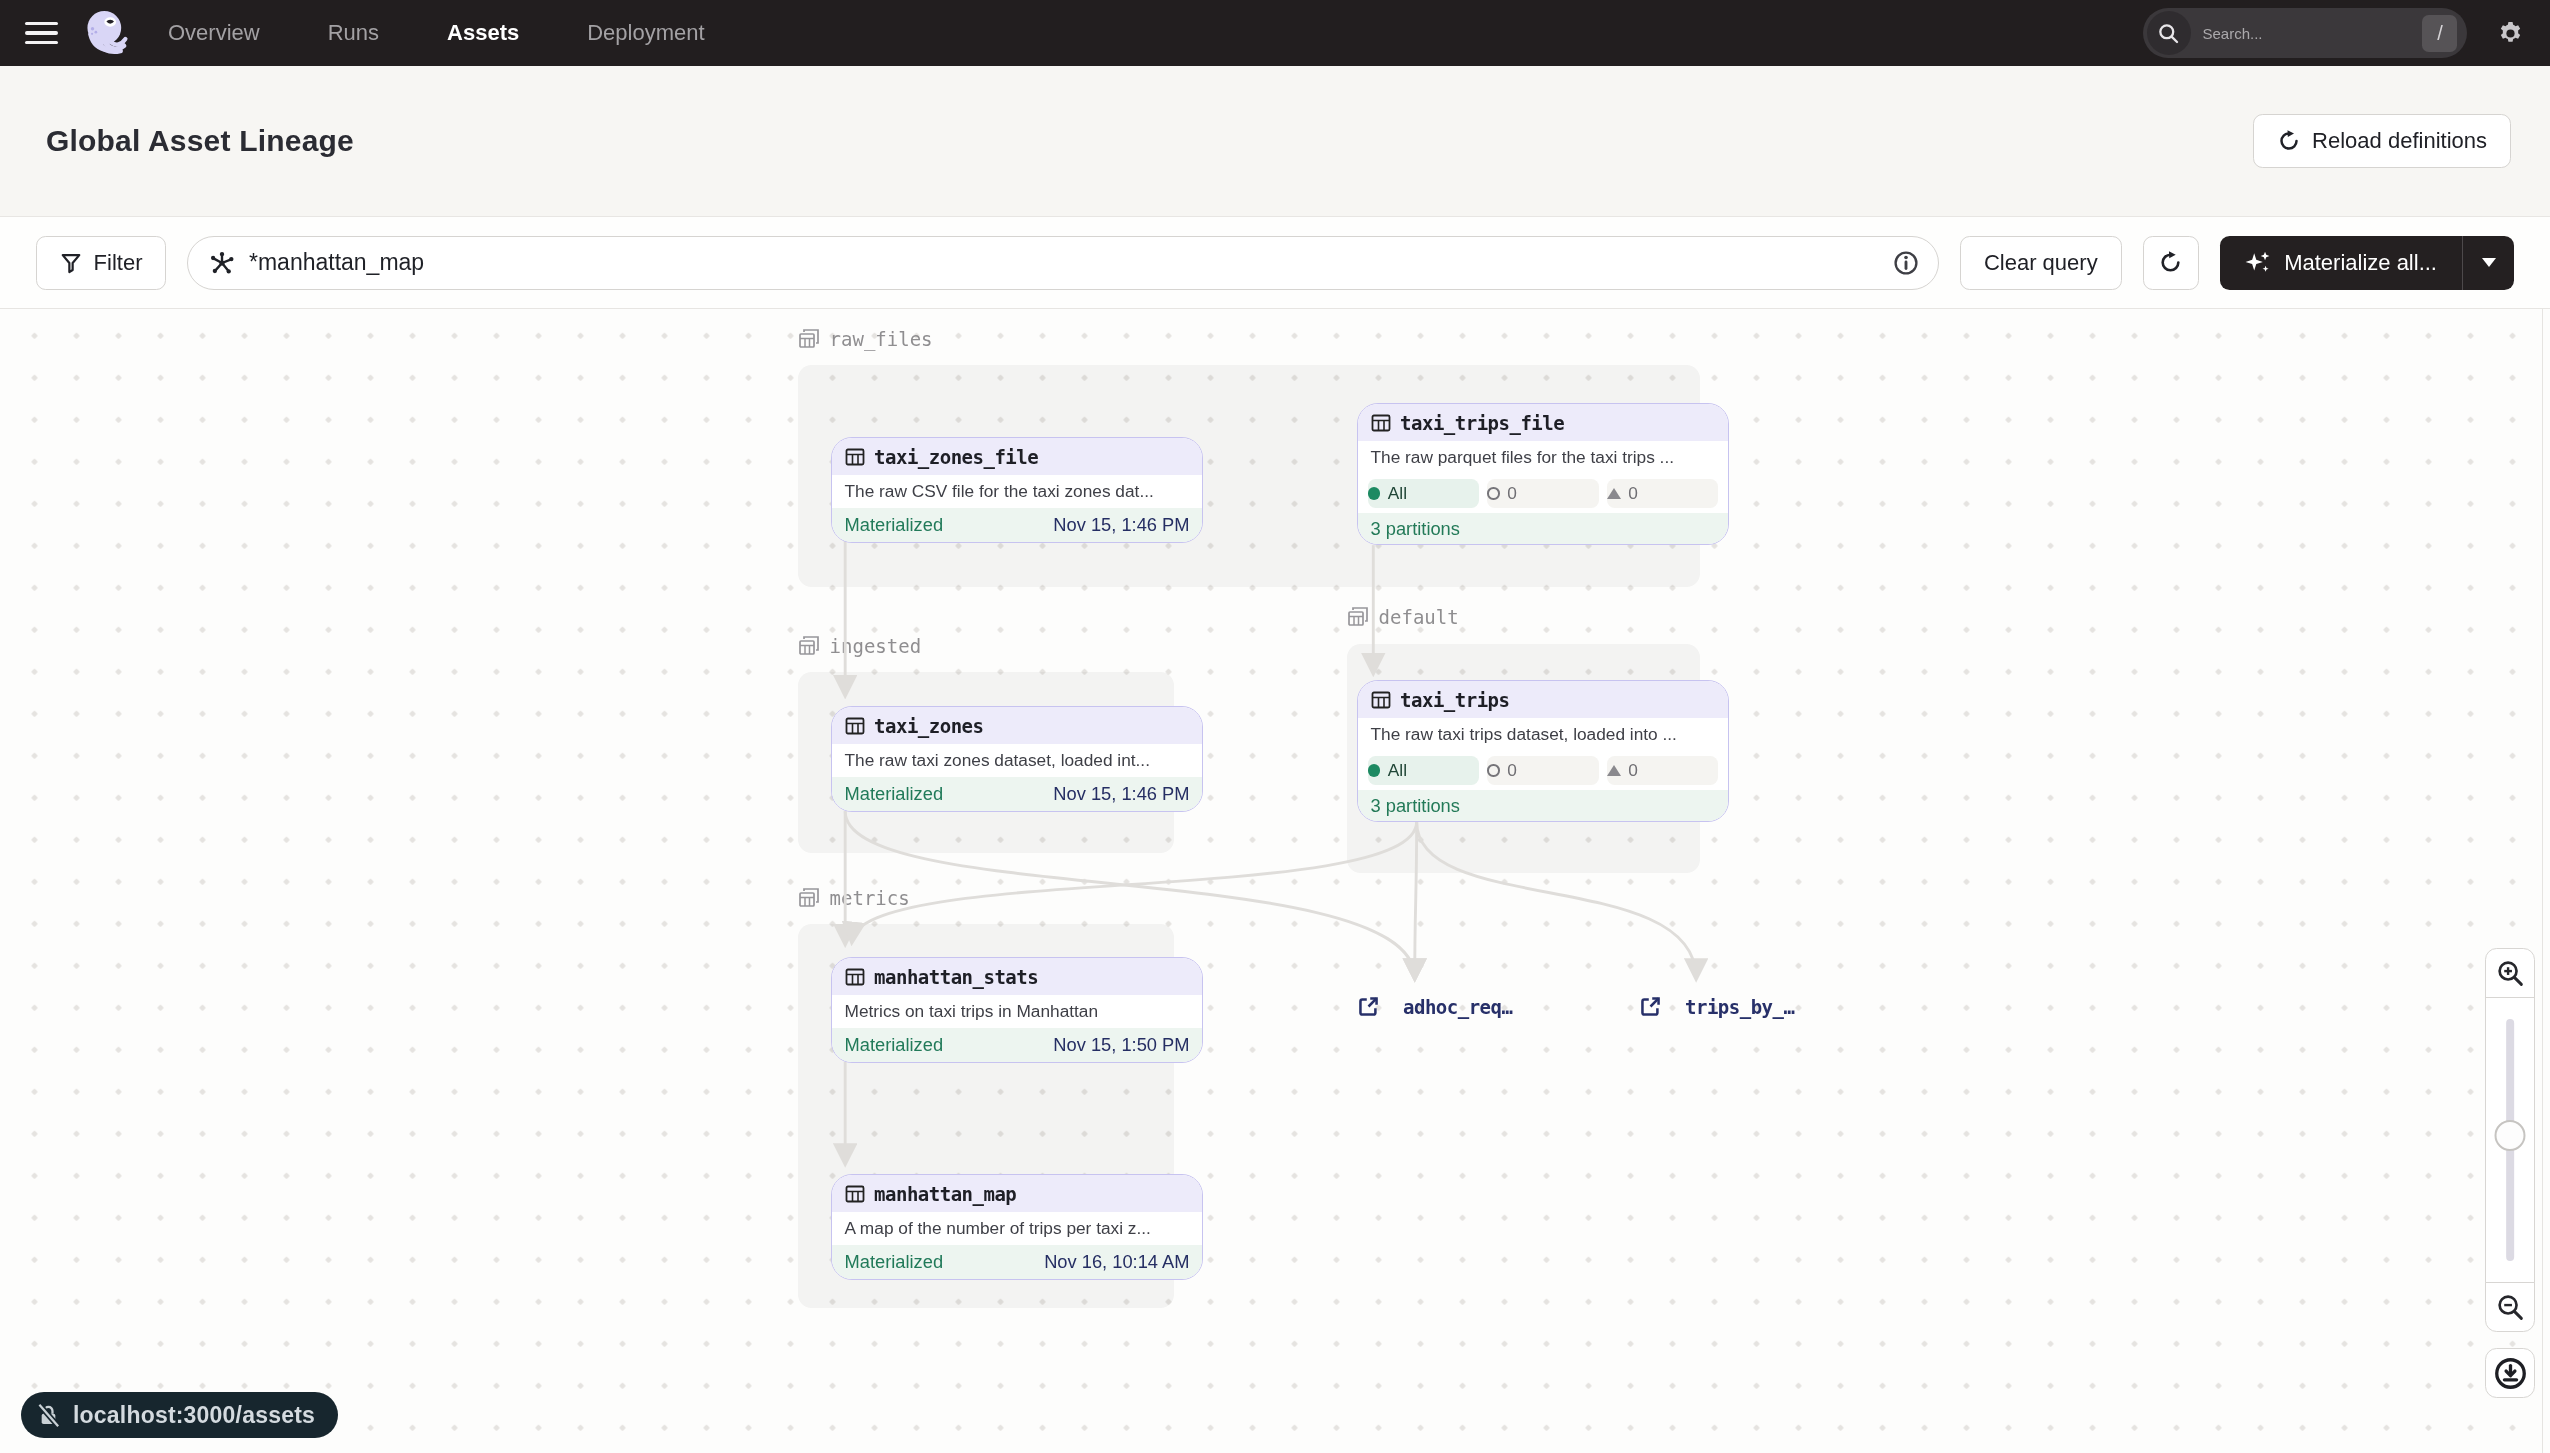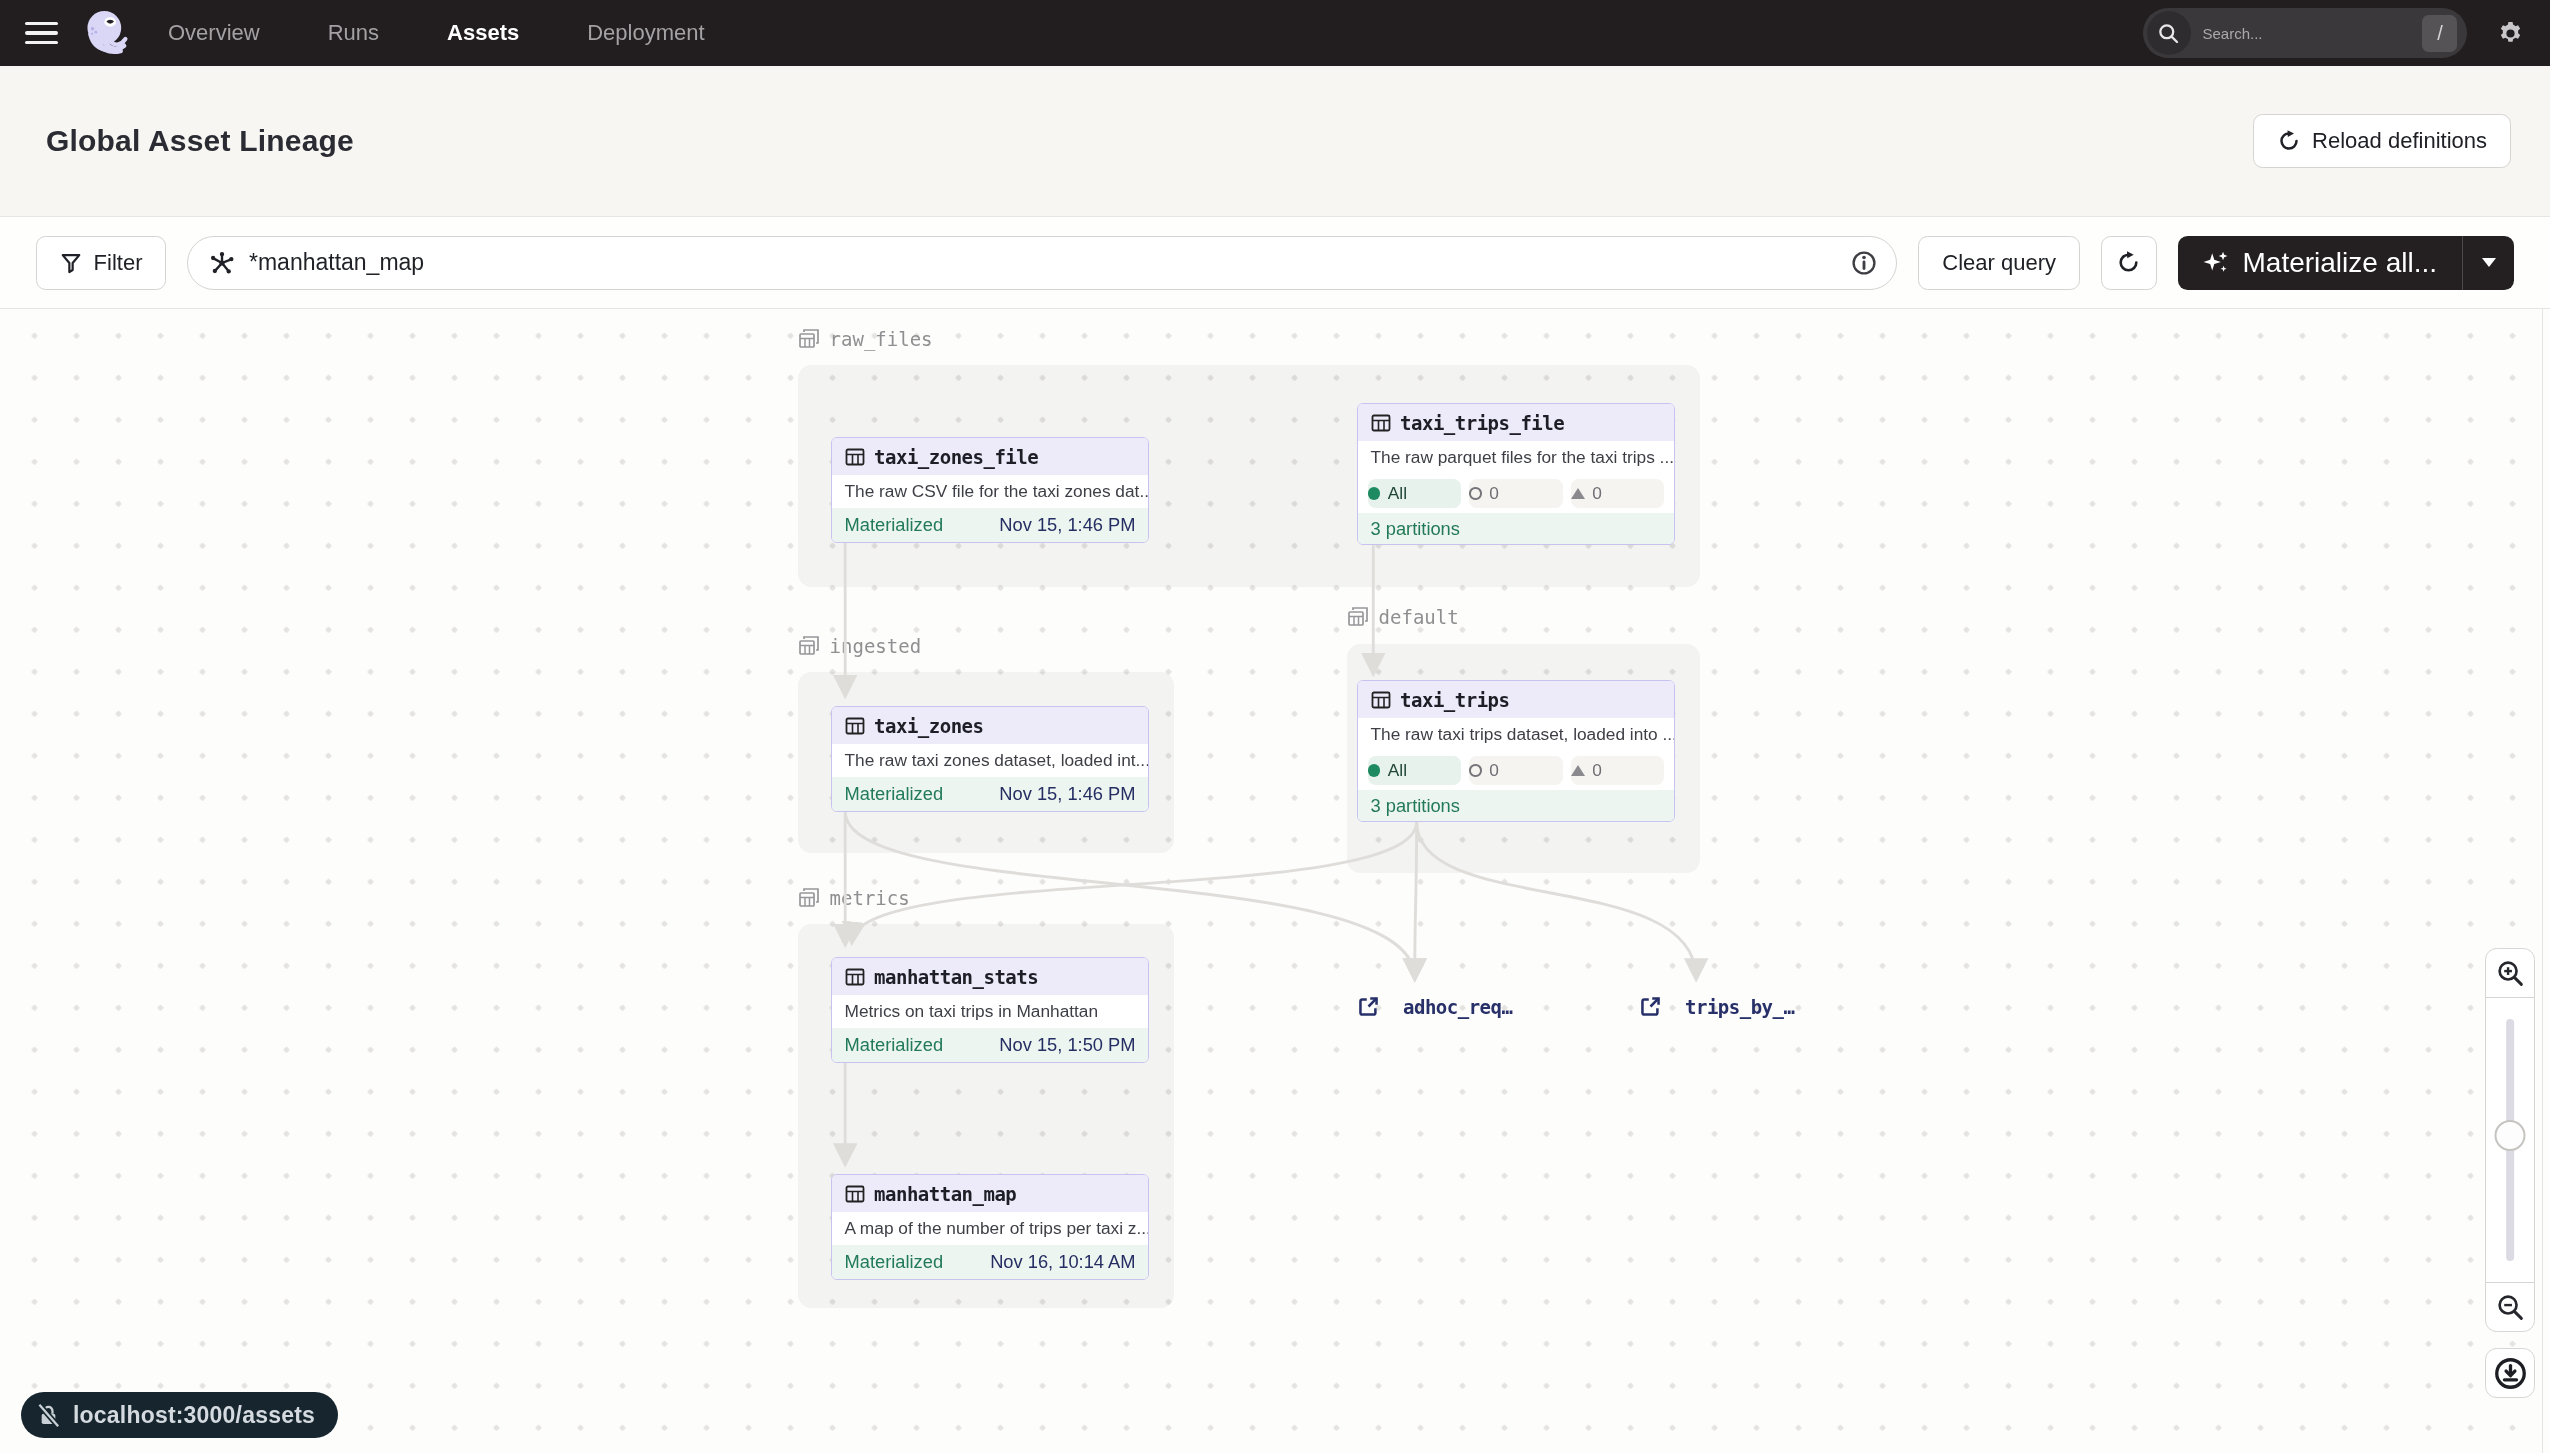--- a/index.html
+++ b/index.html
@@ -28,33 +28,33 @@
   .pagehead h1 { font-size:30px; font-weight:700; color:#2B2C33; letter-spacing:0.2px; }
   .btn { display:inline-flex; align-items:center; gap:11.6px; background:#FFFFFF; border:1px solid #D6D4D1; border-radius:9.6px; height:54px; padding:0 23px; font-size:22px; color:#202127; cursor:pointer; white-space:nowrap; }
   .reload-btn { margin-left:auto; }
 
   
   .toolbar { height:92px; background:#FEFEFD; border-bottom:1px solid #E7E5E2; display:flex; align-items:center; padding:0 36px; gap:21px; }
   .querybox { flex:1; height:54px; border:1px solid #D6D4D1; border-radius:27px; background:#fff; display:flex; align-items:center; padding:0 19px 0 21px; gap:13.5px; }
   .querybox input { flex:1; border:none; outline:none; font-size:23px; color:#1F2127; font-weight:500; font-family:inherit; }
   .iconbtn { width:56px; padding:0; justify-content:center; }
   .splitbtn { display:flex; height:54px; border-radius:9.6px; overflow:hidden; background:#242021; color:#fff; cursor:pointer; }
-  .splitbtn .main { display:flex; align-items:center; gap:13.5px; padding:0 25px; font-size:28px; }
+  .splitbtn .main { display:flex; align-items:center; gap:13.5px; padding:0 25px; font-size:22px; }
   .splitbtn .caretpart { width:52px; display:flex; align-items:center; justify-content:center; border-left:1px solid #4D494B; }
   .caret-down { width:0; height:0; border-left:7.7px solid transparent; border-right:7.7px solid transparent; border-top:9.6px solid #fff; }
 
   
   .canvas { position:relative; height:1145px; background-color:#FDFDFC;
     background-image:radial-gradient(circle, #E5E3E0 2.5px, transparent 2.9px);
     background-size:42px 42px; background-position:13.5px 5.8px; }
   .group { position:absolute; background:rgba(33,28,24,0.045); border-radius:13.5px; }
   .grouplabel { position:absolute; display:flex; align-items:center; gap:9.6px; color:#8F8E90; font-size:19px; }
   .edge-svg { position:absolute; left:0; top:0; pointer-events:none; }
 
-  .node { position:absolute; width:318px; background:#fff; border:1.9px solid #C7C3F0; border-radius:6px; overflow:hidden; cursor:pointer; }
+  .node { position:absolute; width:372px; background:#fff; border:1.9px solid #C7C3F0; border-radius:21px; overflow:hidden; cursor:pointer; }
   .node .hd { height:37px; background:#EDEBFA; display:flex; align-items:center; gap:9.6px; padding:0 12.5px; }
   .node .hd .name { font-size:19px; font-weight:700; color:#1E1F26; letter-spacing:-0.5px; }
   .node .desc { height:33px; display:flex; align-items:center; padding:0 12.5px; font-size:17.3px; color:#3E3F46; white-space:nowrap; overflow:hidden; }
   .node .statusrow { height:34px; background:#EDF5F0; display:flex; align-items:center; justify-content:space-between; padding:0 12.5px; font-size:18.3px; }
   .node .statusrow .st { color:#217A59; }
   .node .statusrow .ts { color:#252E63; }
   .node .badges { height:39px; display:flex; align-items:center; gap:7.7px; padding:0 9.6px; }
   .pill { flex:1; height:29px; border-radius:7.7px; display:flex; align-items:center; justify-content:flex-start; gap:7.7px; font-size:17.3px; color:#6F6E73; background:#F5F4F1; }
   .pill.all { background:#E7F2EC; color:#1F4536; }
   .dot-green { width:12.5px; height:12.5px; border-radius:50%; background:#1D8A62; }

